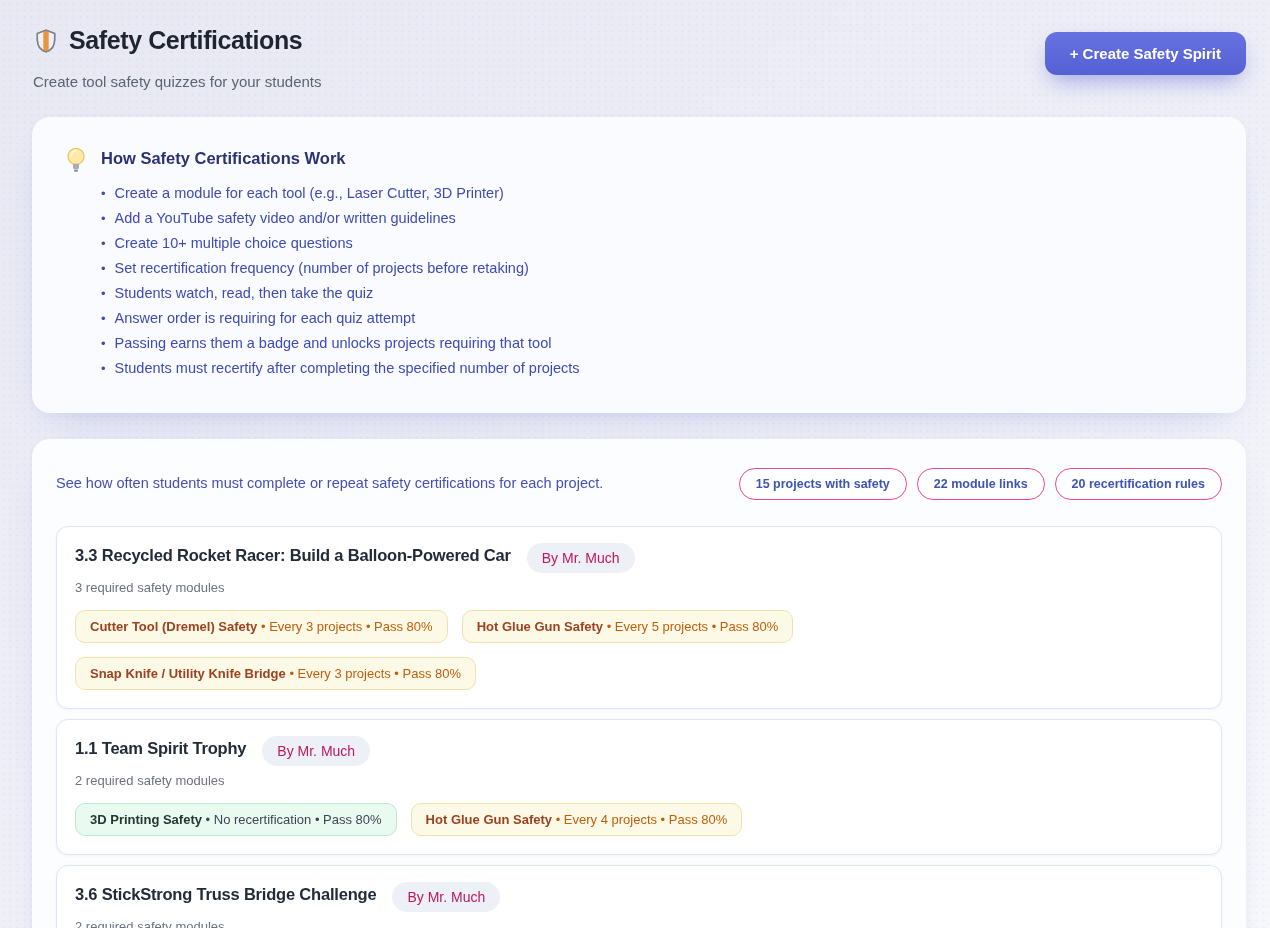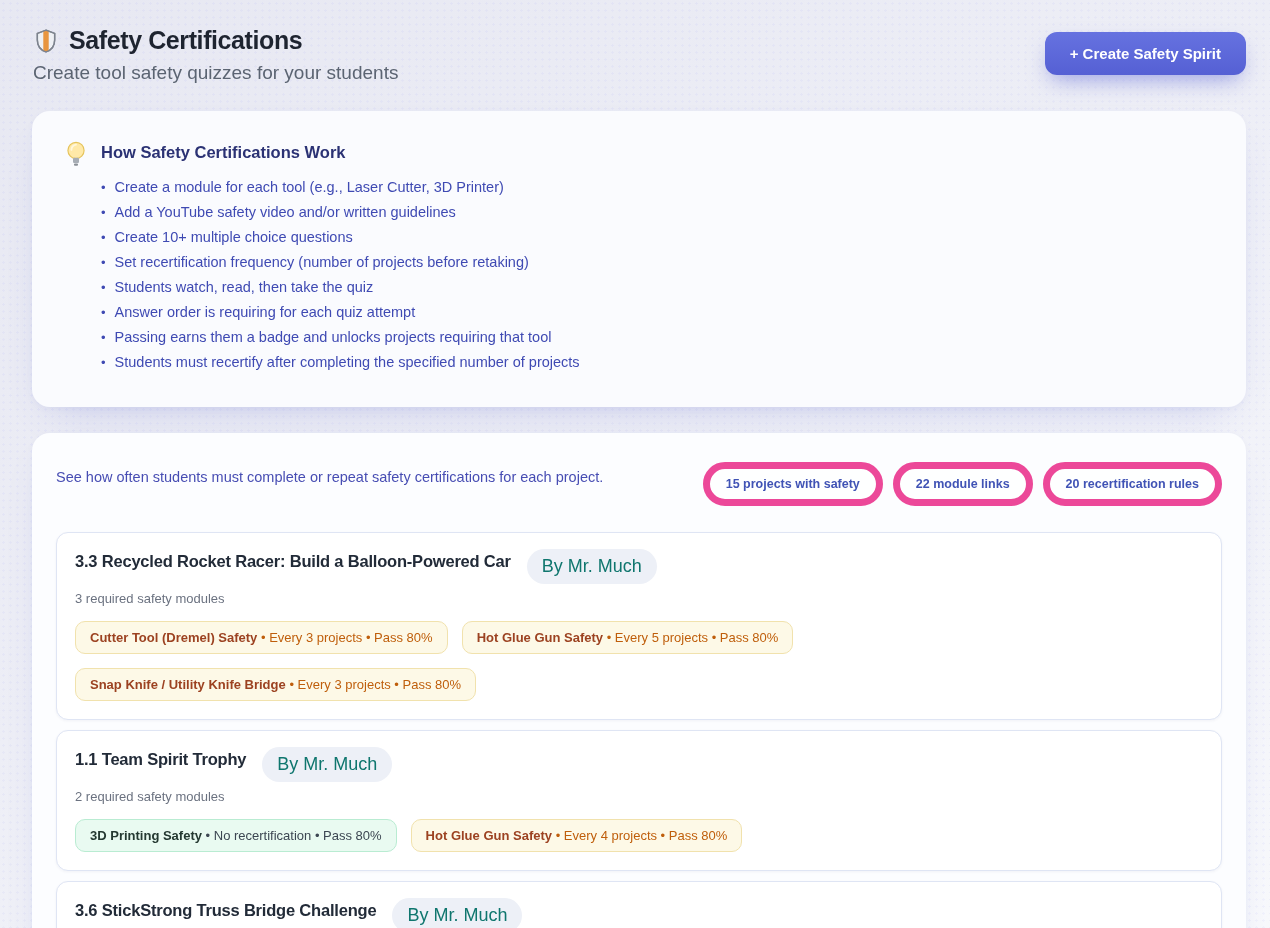--- a/index.html
+++ b/index.html
@@ -12,21 +12,21 @@
       linear-gradient(150deg, #e7e8f2 0%, #edeef6 45%, #f8f9fc 100%);
   }
 
   
   .page-header {
     display: flex; justify-content: space-between; align-items: flex-start;
     padding: 26px 24px 0 33px;
   }
   .title-row { display: flex; align-items: center; gap: 10px; }
   .page-title { font-size: 25px; font-weight: 700; letter-spacing: -0.4px; color: #1e2430; }
-  .page-subtitle { margin-top: 7px; font-size: 19px; color: #5b6472; }
+  .page-subtitle { margin-top: 18px; font-size: 15px; color: #5b6472; }
   .create-btn {
     margin-top: 6px;
     border: none; cursor: pointer;
     background: linear-gradient(180deg, #6672e0, #5560d4);
     color: #fff; font-family: inherit; font-size: 15px; font-weight: 600;
     padding: 13px 25px; border-radius: 12px;
     box-shadow: 0 10px 22px -6px rgba(85, 96, 212, 0.55);
   }
 
   
@@ -53,40 +53,40 @@
     border-radius: 18px;
     box-shadow: 0 18px 40px -22px rgba(80, 90, 200, 0.25), 0 2px 6px rgba(80,90,200,0.05);
     padding: 27px 24px 24px 24px;
     min-height: 600px;
   }
   .freq-head { display: flex; justify-content: space-between; align-items: flex-start; }
   .freq-title { font-size: 16.5px; font-weight: 700; color: #30378f; letter-spacing: -0.2px; }
   .freq-subtitle { margin-top: 9px; font-size: 14.5px; color: #474db3; }
   .pill-row { display: flex; gap: 10px; margin-top: 2px; }
   .pill {
-    border: 7px solid #ec4899; background: rgba(255,255,255,0.75);
+    border: 1px solid #ec4899; background: rgba(255,255,255,0.75);
     color: #4053b5; font-size: 12.5px; font-weight: 700;
     padding: 8px 16px; border-radius: 999px; white-space: nowrap;
   }
 
   
   .project-list { margin-top: 26px; display: flex; flex-direction: column; gap: 10px; }
   .project-card {
     background: #ffffff;
     border: 1px solid #dfe5f4;
     border-radius: 12px;
     padding: 16px 18px 18px 18px;
     box-shadow: 0 1px 3px rgba(30, 41, 99, 0.05);
   }
   .card-head { display: flex; justify-content: flex-start; align-items: flex-start; gap: 16px; }
   .card-title { font-size: 16.5px; font-weight: 700; color: #222b38; letter-spacing: -0.2px; padding-top: 3px; }
   .author-pill {
     flex: 0 0 auto;
-    background: #edf0f7; color: #0f766e;
-    font-size: 18px; padding: 7px 15px; border-radius: 999px; white-space: nowrap;
+    background: #edf0f7; color: #be185d;
+    font-size: 14px; padding: 7px 15px; border-radius: 999px; white-space: nowrap;
   }
   .mod-count { margin-top: 7px; font-size: 13px; color: #6b7280; }
   .badge-row { display: flex; flex-wrap: wrap; gap: 14px; margin-top: 15px; }
   .badge {
     font-size: 13px; padding: 8px 14px; border-radius: 10px; white-space: nowrap;
     border: 1px solid transparent;
   }
   .badge-name { font-weight: 700; }
   .badge-amber { background: #fdf9e7; border-color: #f1e2ad; }
   .badge-amber .badge-name { color: #9c4221; }

